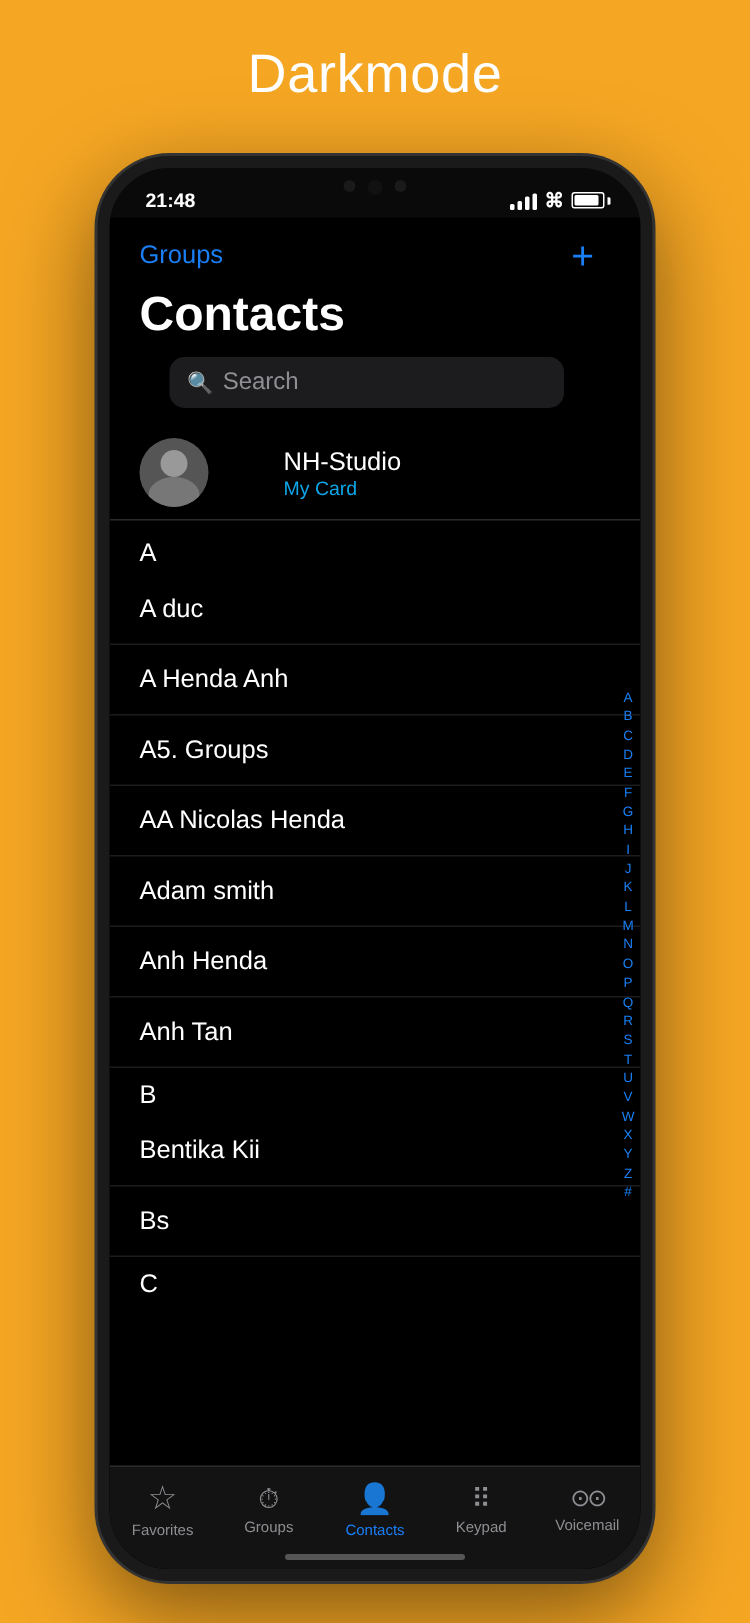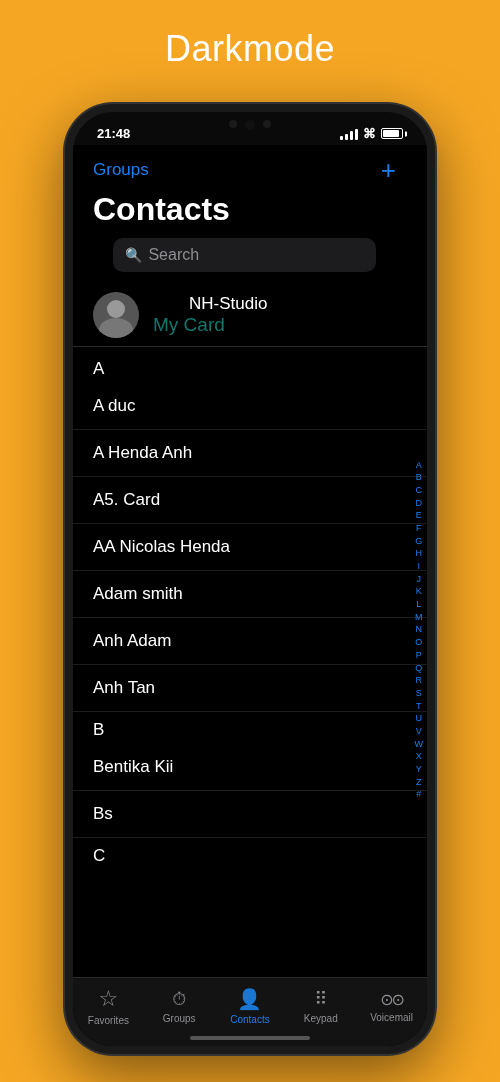--- a/index.html
+++ b/index.html
@@ -236,22 +236,23 @@
       border-radius: 50% 50% 0 0;
     }
     .my-card-info {}
     .my-card-name {
       color: white;
       font-size: 17px;
       font-weight: 500;
       margin-left: 36px;
     }
     .my-card-sub {
-      color: #0f766e;
-      font-size: 19px;
+      color: #0ea5e9;
+      font-size: 13px;
+      margin-left: 36px;
     }
     
     .section-header {
       color: white;
       font-size: 17px;
       font-weight: 400;
       padding: 8px 20px 4px 20px;
     }
     
     .contact-row {
@@ -371,24 +372,24 @@
         <div class="avatar-person"></div>
         <div class="my-card-info">
           <div class="my-card-name">NH-Studio</div>
           <div class="my-card-sub">My Card</div>
         </div>
       </div>
 
       <div class="section-header">A</div>
       <div class="contact-row">A duc</div>
       <div class="contact-row">A Henda Anh</div>
-      <div class="contact-row">A5. Card</div>
+      <div class="contact-row">A5. Groups</div>
       <div class="contact-row">AA Nicolas Henda</div>
       <div class="contact-row">Adam smith</div>
-      <div class="contact-row">Anh Adam</div>
+      <div class="contact-row">Anh Henda</div>
       <div class="contact-row">Anh Tan</div>
 
       <div class="section-header">B</div>
       <div class="contact-row">Bentika Kii</div>
       <div class="contact-row">Bs</div>
 
       <div class="section-header">C</div>
 
       <div class="alpha-index">
       <span class="alpha-letter">A</span>

